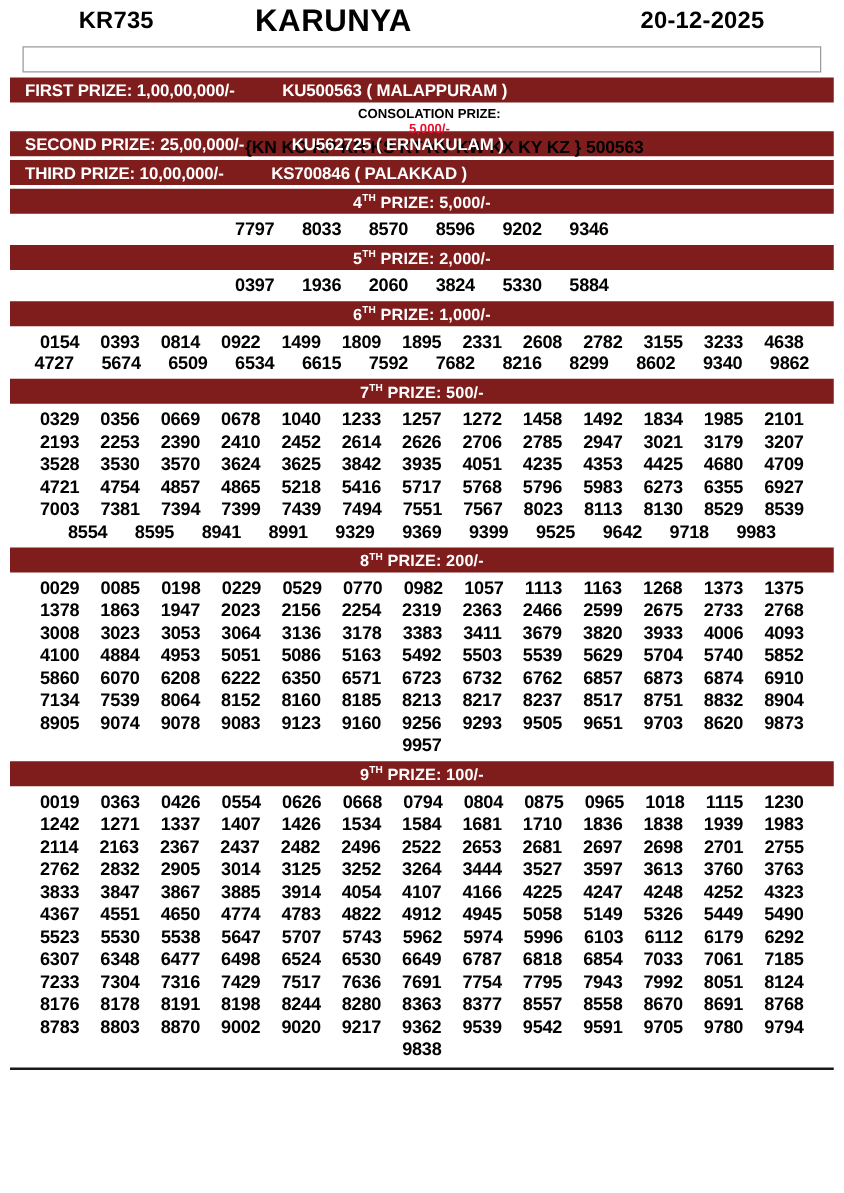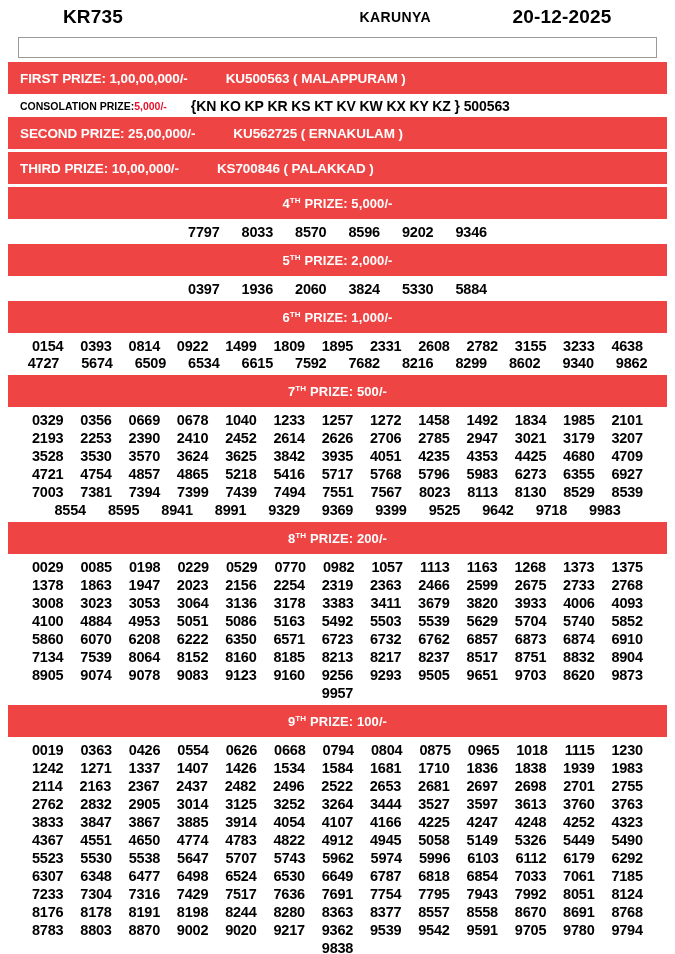--- a/index.html
+++ b/index.html
@@ -32,48 +32,48 @@
     gap: 36px;
   }
   .title-code {
     font-size: 19px;
     font-weight: bold;
     letter-spacing: 0.2px;
     width: 150px;
     text-align: center;
   }
   .title-name {
-    font-size: 14px;
+    font-size: 25px;
     font-weight: bold;
     letter-spacing: 0.4px;
     flex: 1;
-    text-align: right;
+    text-align: left;
   }
   .title-date {
     font-size: 19px;
     font-weight: bold;
     letter-spacing: 0.2px;
     width: 190px;
     text-align: center;
   }
 
   
   .blank-strip {
     margin: 3px 18px 4px 18px;
     height: 19px;
     border: 1px solid #9a9a9a;
     background: #ffffff;
   }
 
   
   .bar {
-    background: #ef4444;
+    background: #7f1d1d;
     color: #ffffff;
     margin: 0 8px 3px 8px;
-    height: 32px;
+    height: 20px;
     display: flex;
     align-items: center;
     box-sizing: border-box;
   }
   .bar.top-prize {
     padding-left: 12px;
   }
   .bar-label {
     font-size: 13.5px;
     font-weight: bold;
@@ -90,20 +90,21 @@
 
   
   .consolation {
     margin: 0 8px 3px 8px;
     height: 17px;
     display: flex;
     align-items: center;
     padding-left: 12px;
     box-sizing: border-box;
     background: #ffffff;
+    flex-direction: column;
   }
   .cons-label {
     font-size: 10.5px;
     font-weight: bold;
     white-space: nowrap;
   }
   .cons-amount {
     font-size: 10.5px;
     font-weight: bold;
     color: #e8112d;

